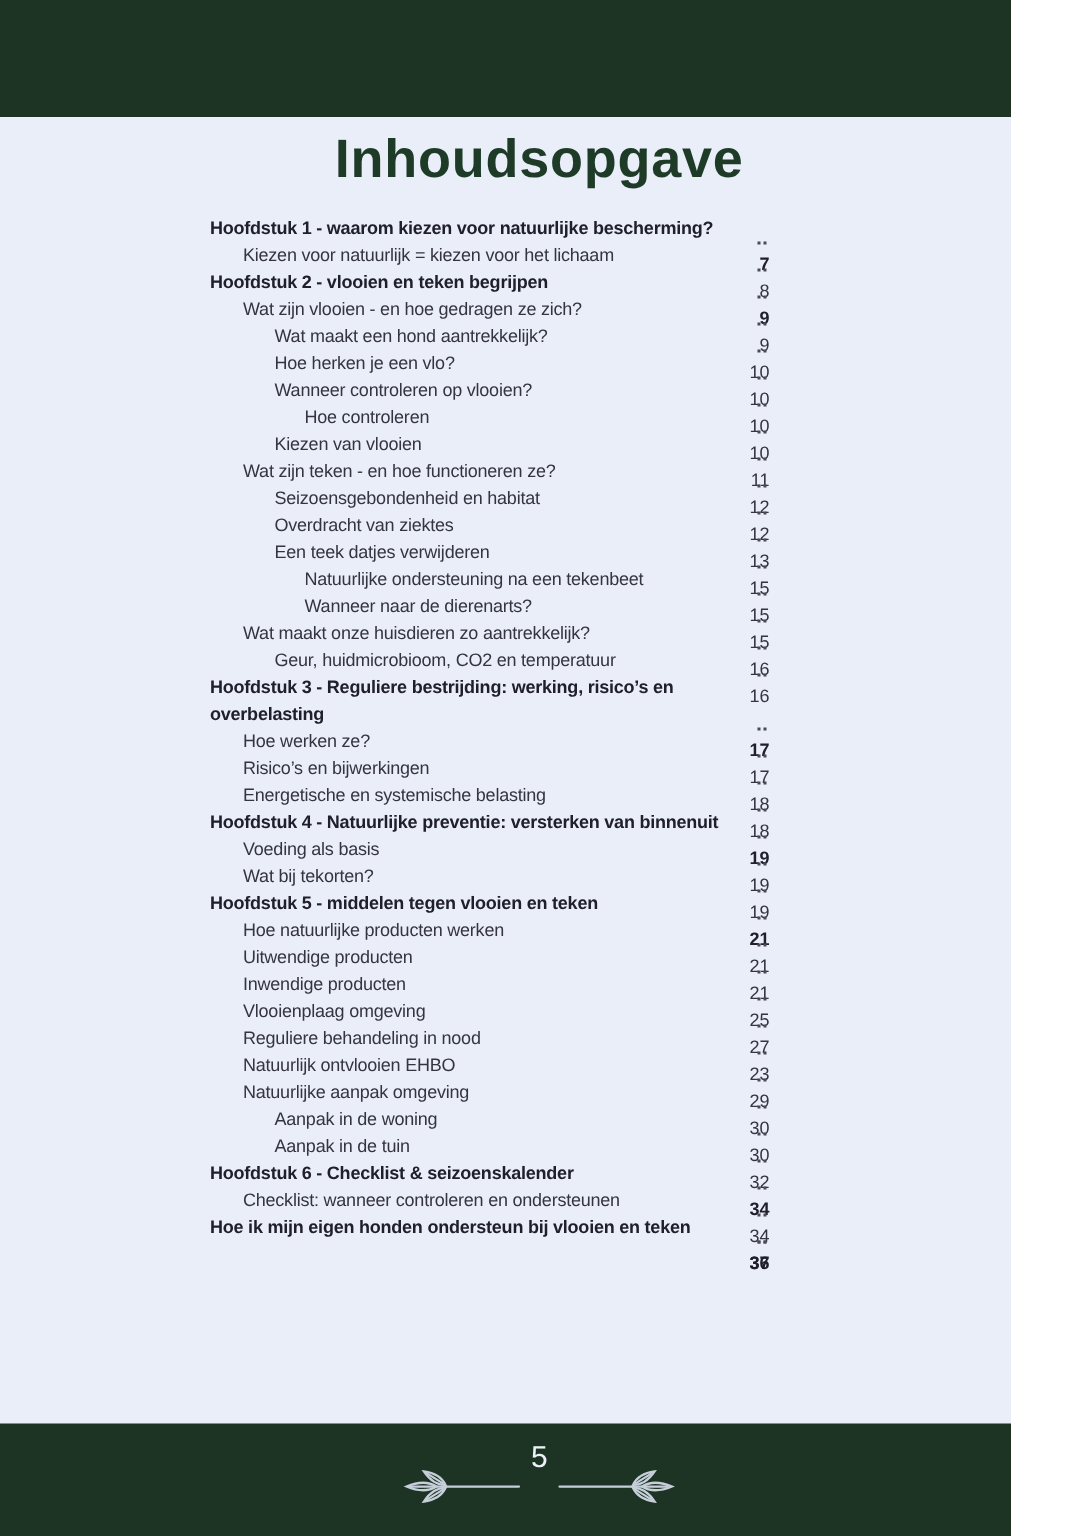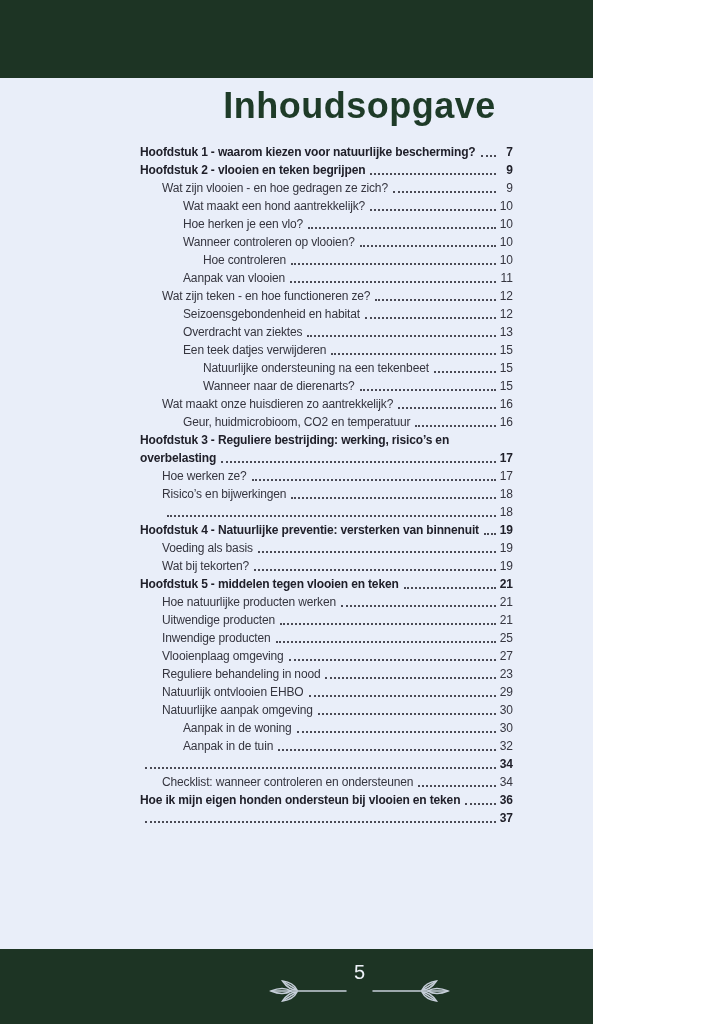--- a/index.html
+++ b/index.html
@@ -11,21 +11,21 @@
     --dots: #4a4a55;
     --footer_text: #edf1f8;
     --ornament: #c6ced9;
   }
   * { box-sizing: border-box; }
   html, body { margin: 0; padding: 0; }
   body { font-family: "Liberation Sans", sans-serif; }
 
   .page {
     position: relative;
-    width: 593px;
+    width: 674px;
     height: 1024px;
     background: var(--page_background);
     overflow: hidden;
   }
 
   .header-bar {
     position: absolute;
     top: 0; left: 0;
     width: 719px;
     height: 78px;
@@ -52,20 +52,21 @@
     left: 140px;
     width: 373px;
   }
 
   .toc-row {
     display: flex;
     height: 18px;
     line-height: 18px;
     font-size: 12px;
     color: var(--text_dark);
+    flex-direction: column;
   }
   .toc-row .label {
     flex: 0 0 auto;
     white-space: nowrap;
     letter-spacing: -0.15px;
   }
   .toc-row.bold { font-weight: 700; color: var(--text_bold); }
   .toc-row.lvl1 { padding-left: 22px; }
   .toc-row.lvl2 { padding-left: 43px; }
   .toc-row.lvl3 { padding-left: 63px; }
@@ -126,20 +127,25 @@
   <div class="header-bar"></div>
 
   <h1 class="doc-title">Inhoudsopgave</h1>
 
   <div class="toc" id="toc-rows">
       <div class="toc-row lvl0 bold">
         <span class="label">Hoofdstuk 1 - waarom kiezen voor natuurlijke bescherming?</span>
         <span class="dots"></span>
         <span class="pagenum">7</span>
       </div>
+      <div class="toc-row lvl1">
+        <span class="label">Kiezen voor natuurlijk = kiezen voor het lichaam</span>
+        <span class="dots"></span>
+        <span class="pagenum">8</span>
+      </div>
       <div class="toc-row lvl0 bold">
         <span class="label">Hoofdstuk 2 - vlooien en teken begrijpen</span>
         <span class="dots"></span>
         <span class="pagenum">9</span>
       </div>
       <div class="toc-row lvl1">
         <span class="label">Wat zijn vlooien - en hoe gedragen ze zich?</span>
         <span class="dots"></span>
         <span class="pagenum">9</span>
       </div>
@@ -157,21 +163,21 @@
         <span class="label">Wanneer controleren op vlooien?</span>
         <span class="dots"></span>
         <span class="pagenum">10</span>
       </div>
       <div class="toc-row lvl3">
         <span class="label">Hoe controleren</span>
         <span class="dots"></span>
         <span class="pagenum">10</span>
       </div>
       <div class="toc-row lvl2">
-        <span class="label">Aanpak van vlooien</span>
+        <span class="label">Kiezen van vlooien</span>
         <span class="dots"></span>
         <span class="pagenum">11</span>
       </div>
       <div class="toc-row lvl1">
         <span class="label">Wat zijn teken - en hoe functioneren ze?</span>
         <span class="dots"></span>
         <span class="pagenum">12</span>
       </div>
       <div class="toc-row lvl2">
         <span class="label">Seizoensgebondenheid en habitat</span>
@@ -222,20 +228,21 @@
         <span class="label">Hoe werken ze?</span>
         <span class="dots"></span>
         <span class="pagenum">17</span>
       </div>
       <div class="toc-row lvl1">
         <span class="label">Risico’s en bijwerkingen</span>
         <span class="dots"></span>
         <span class="pagenum">18</span>
       </div>
       <div class="toc-row lvl1">
+        <span class="label">Energetische en systemische belasting</span>
         <span class="dots"></span>
         <span class="pagenum">18</span>
       </div>
       <div class="toc-row lvl0 bold">
         <span class="label">Hoofdstuk 4 - Natuurlijke preventie: versterken van binnenuit</span>
         <span class="dots"></span>
         <span class="pagenum">19</span>
       </div>
       <div class="toc-row lvl1">
         <span class="label">Voeding als basis</span>
@@ -291,20 +298,21 @@
         <span class="label">Aanpak in de woning</span>
         <span class="dots"></span>
         <span class="pagenum">30</span>
       </div>
       <div class="toc-row lvl2">
         <span class="label">Aanpak in de tuin</span>
         <span class="dots"></span>
         <span class="pagenum">32</span>
       </div>
       <div class="toc-row lvl0 bold">
+        <span class="label">Hoofdstuk 6 - Checklist &amp; seizoenskalender</span>
         <span class="dots"></span>
         <span class="pagenum">34</span>
       </div>
       <div class="toc-row lvl1">
         <span class="label">Checklist: wanneer controleren en ondersteunen</span>
         <span class="dots"></span>
         <span class="pagenum">34</span>
       </div>
       <div class="toc-row lvl0 bold">
         <span class="label">Hoe ik mijn eigen honden ondersteun bij vlooien en teken</span>

